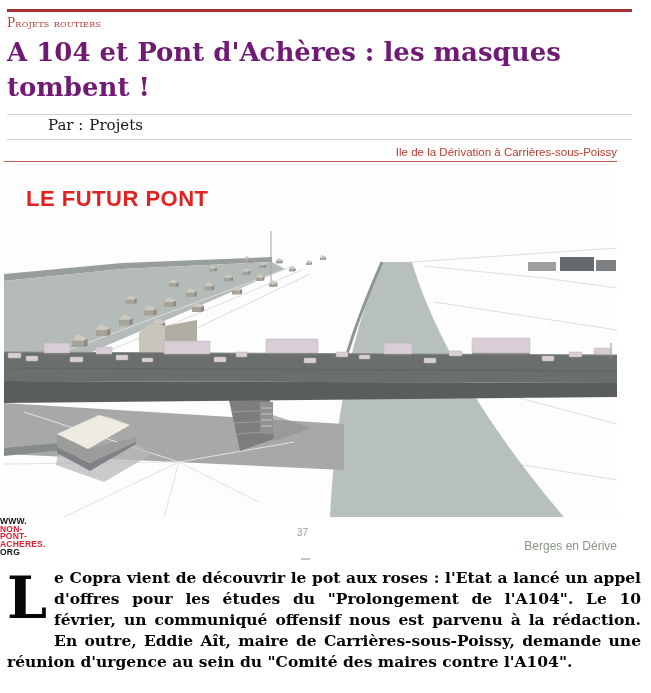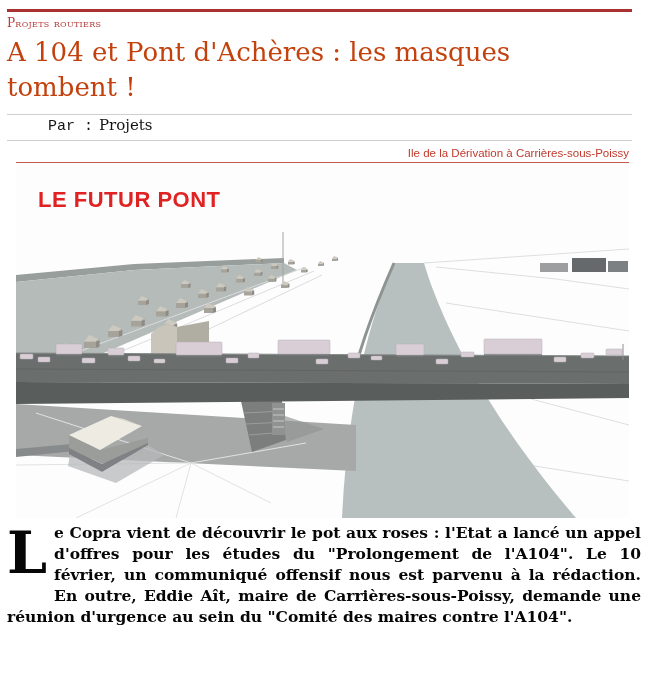--- a/index.html
+++ b/index.html
@@ -1,25 +1,25 @@
 <!DOCTYPE html>
 <html><head>
 <meta charset="utf-8">
 <style>
   html,body{margin:0;padding:0;background:#ffffff;}
   body{width:651px;height:693px;overflow:hidden;font-family:"DejaVu Serif",serif;}
   .top-rule{margin:9px 19px 0 7px;height:3px;background:#a83232;}
   .category{display:inline-block;margin:3px 19px 0 7px;font-variant:small-caps;color:#b43b3b;
             font-size:12px;letter-spacing:.3px;text-decoration:none;}
   .title{margin:4px 19px 0 7px;max-width:565px;font-size:26px;line-height:1.33;
-         color:#c2410c;font-weight:normal;font-family:"DejaVu Serif",serif;}
+         color:#701a75;font-weight:bold;font-family:"DejaVu Serif",serif;}
   .byline{margin:10px 19px 0 7px;border-top:1px solid #cfcfcf;border-bottom:1px solid #cfcfcf;
           padding:2px 0 4px 41px;font-size:15px;line-height:1.18;color:#141414;}
-  .byline .lbl{margin-right:6px;font-family:Liberation Mono, monospace;}
-  .figure{margin:6px 18px 0 16px;width:613px;}
+  .byline .lbl{margin-right:6px;}
+  .figure{margin:6px 18px 0 4px;width:613px;}
   .caption{text-align:right;color:#c0392b;font-family:"Liberation Sans",sans-serif;
            font-size:11.5px;padding-bottom:3px;border-bottom:1px solid #c75a52;line-height:12px;}
   .scene{display:block;background:#fdfdfd;}
   .figfoot{position:relative;height:46px;background:#fff;}
   .logo{position:absolute;left:-4px;top:1px;font-family:"Liberation Sans",sans-serif;
         font-weight:bold;font-size:8.5px;line-height:7.8px;letter-spacing:.2px;color:#111;}
   .logo .red{color:#e81c2e;}
   .pageno{position:absolute;left:293px;top:10px;color:#9b9b9b;
           font-family:"Liberation Sans",sans-serif;font-size:10px;}
   .credit{position:absolute;right:0;top:22px;color:#8b9487;
@@ -197,18 +197,30 @@
         <rect x="565" y="190" width="13" height="5" rx="1"></rect>
         <rect x="590" y="186" width="16" height="6" rx="1"></rect>
       </g>
     </g>
 
     <line x1="607" y1="181" x2="607" y2="197" stroke="#8f8f8f" stroke-width="1"></line>
 
     <text x="22" y="44" font-family="Liberation Sans, sans-serif" font-size="22" font-weight="bold" letter-spacing="0.5" fill="#e02222">LE FUTUR PONT</text>
   </svg>
 
+  <div class="figfoot">
+    <div class="logo">
+      <div>WWW.</div>
+      <div class="red">NON-</div>
+      <div class="red">PONT-</div>
+      <div class="red">ACHERES.</div>
+      <div>ORG</div>
+    </div>
+    <span class="pageno">37</span>
+    <span class="credit">Berges en Dérive</span>
+    <div class="dash"></div>
+  </div>
 </div>
 
 <p class="article"><span class="dropcap">L</span><span>e Copra vient de découvrir le pot aux roses : l'Etat a lancé un appel d'offres pour les études du "Prolongement de l'A104". Le 10 février, un communiqué offensif nous est parvenu à la rédaction. En outre, Eddie Aît, maire de Carrières-sous-Poissy, demande une réunion d'urgence au sein du "Comité des maires contre l'A104".</span></p>
 
 
 
 
 </body></html>

